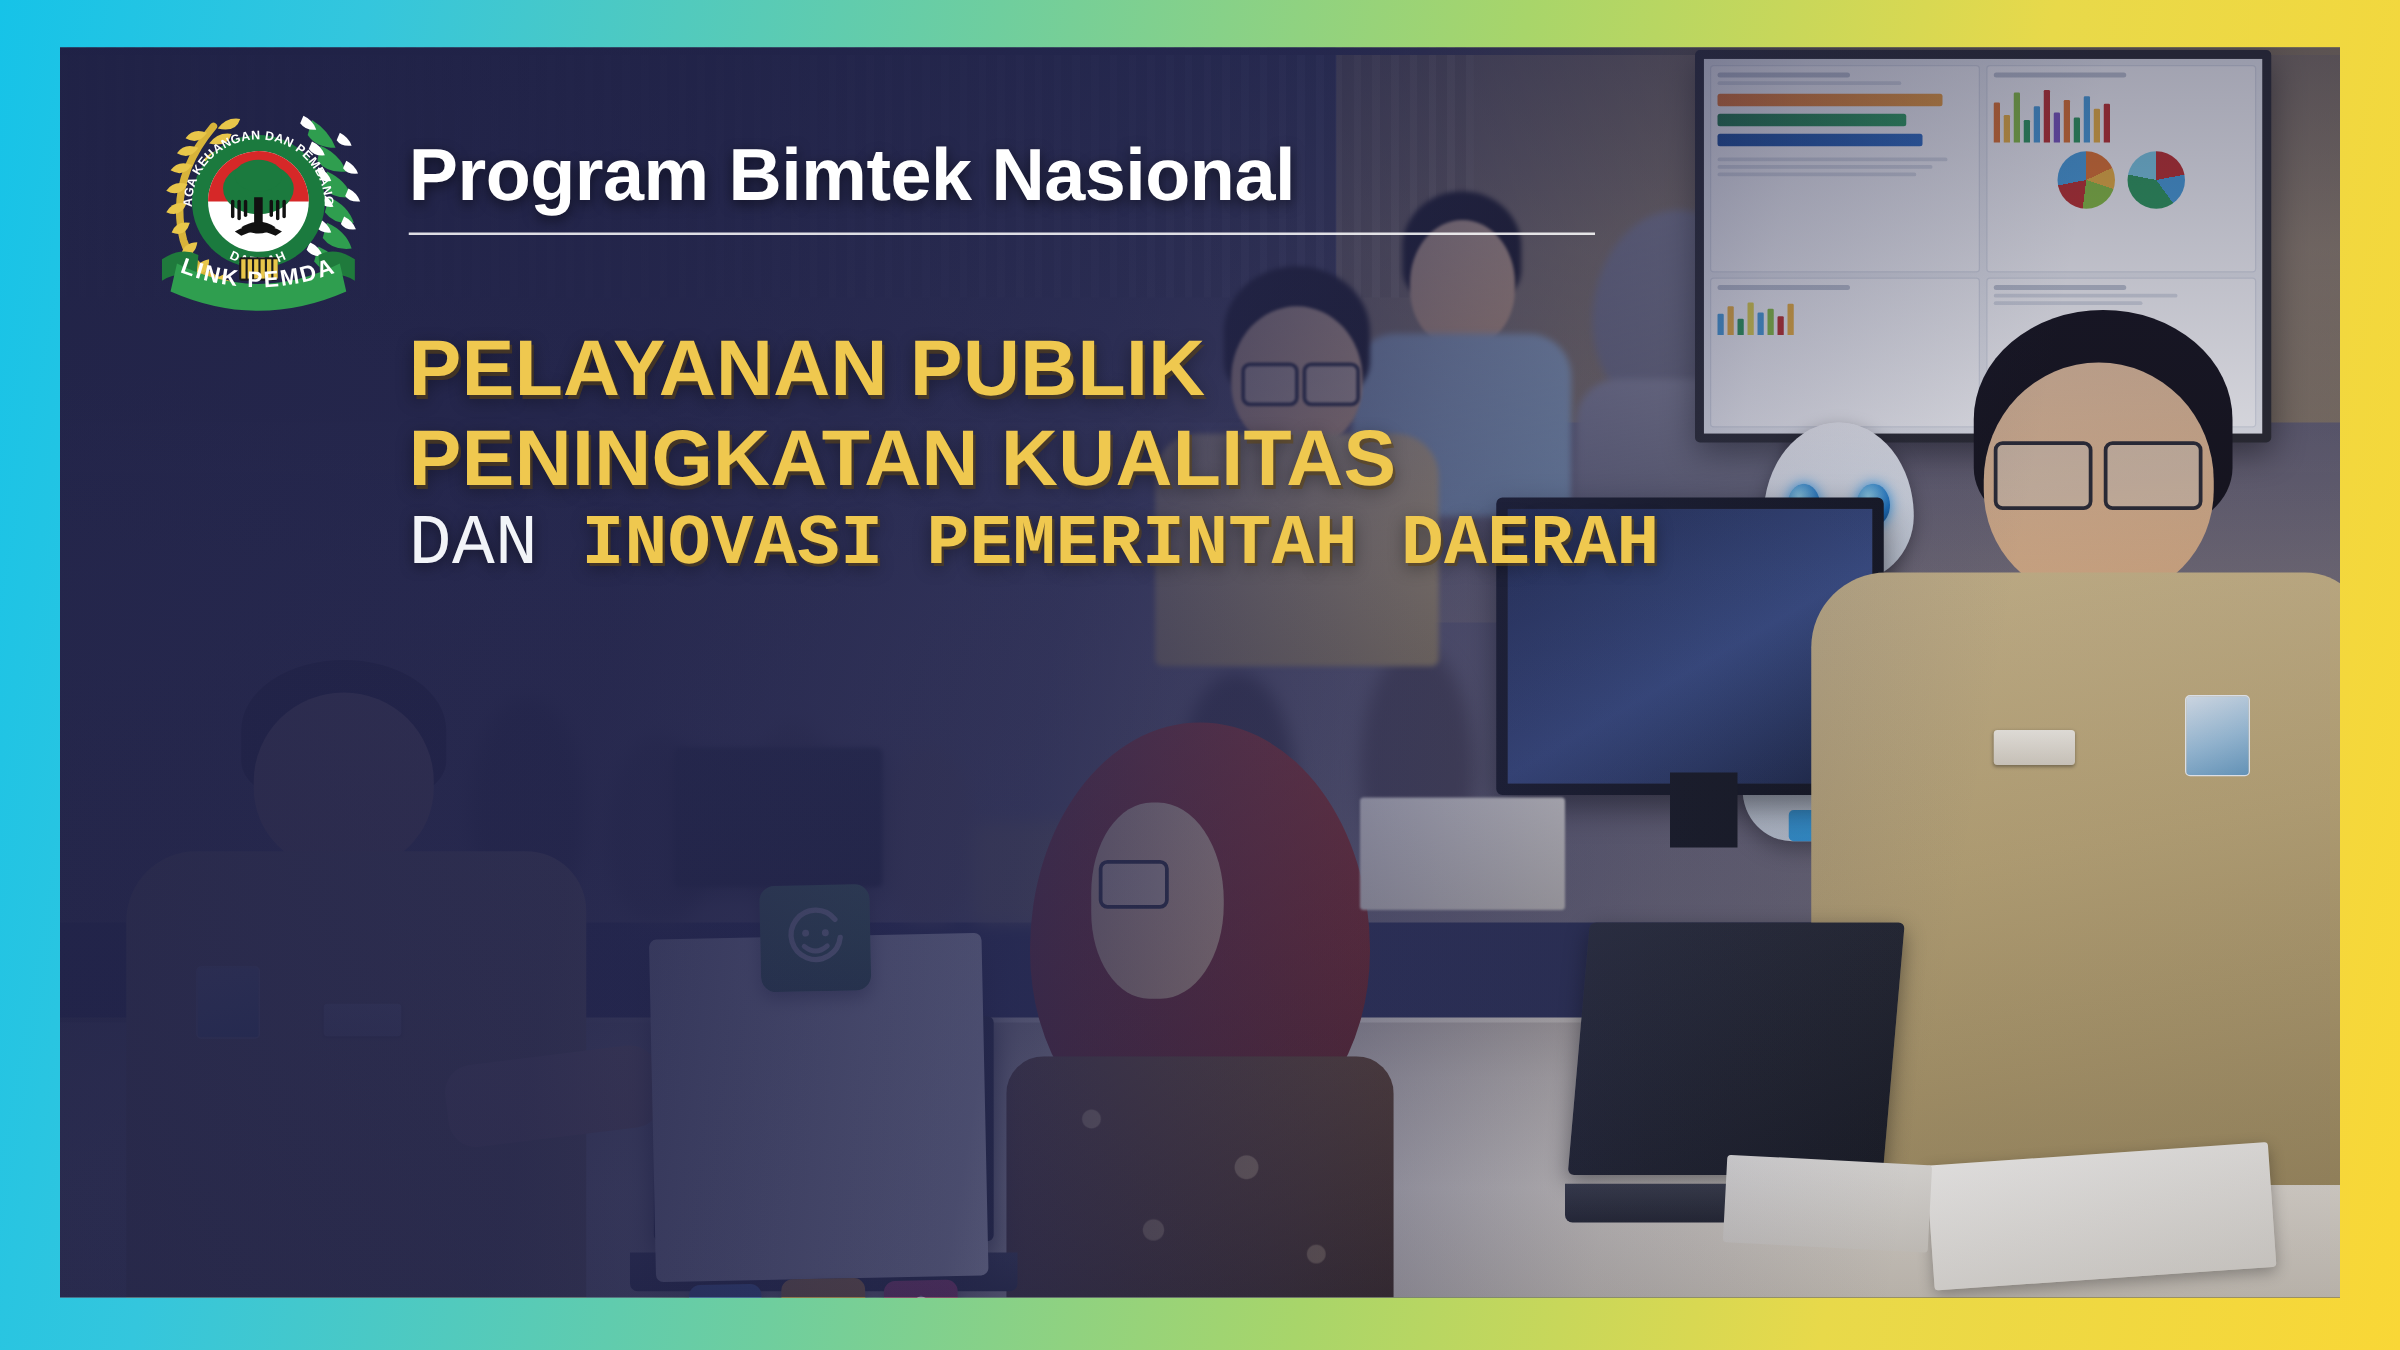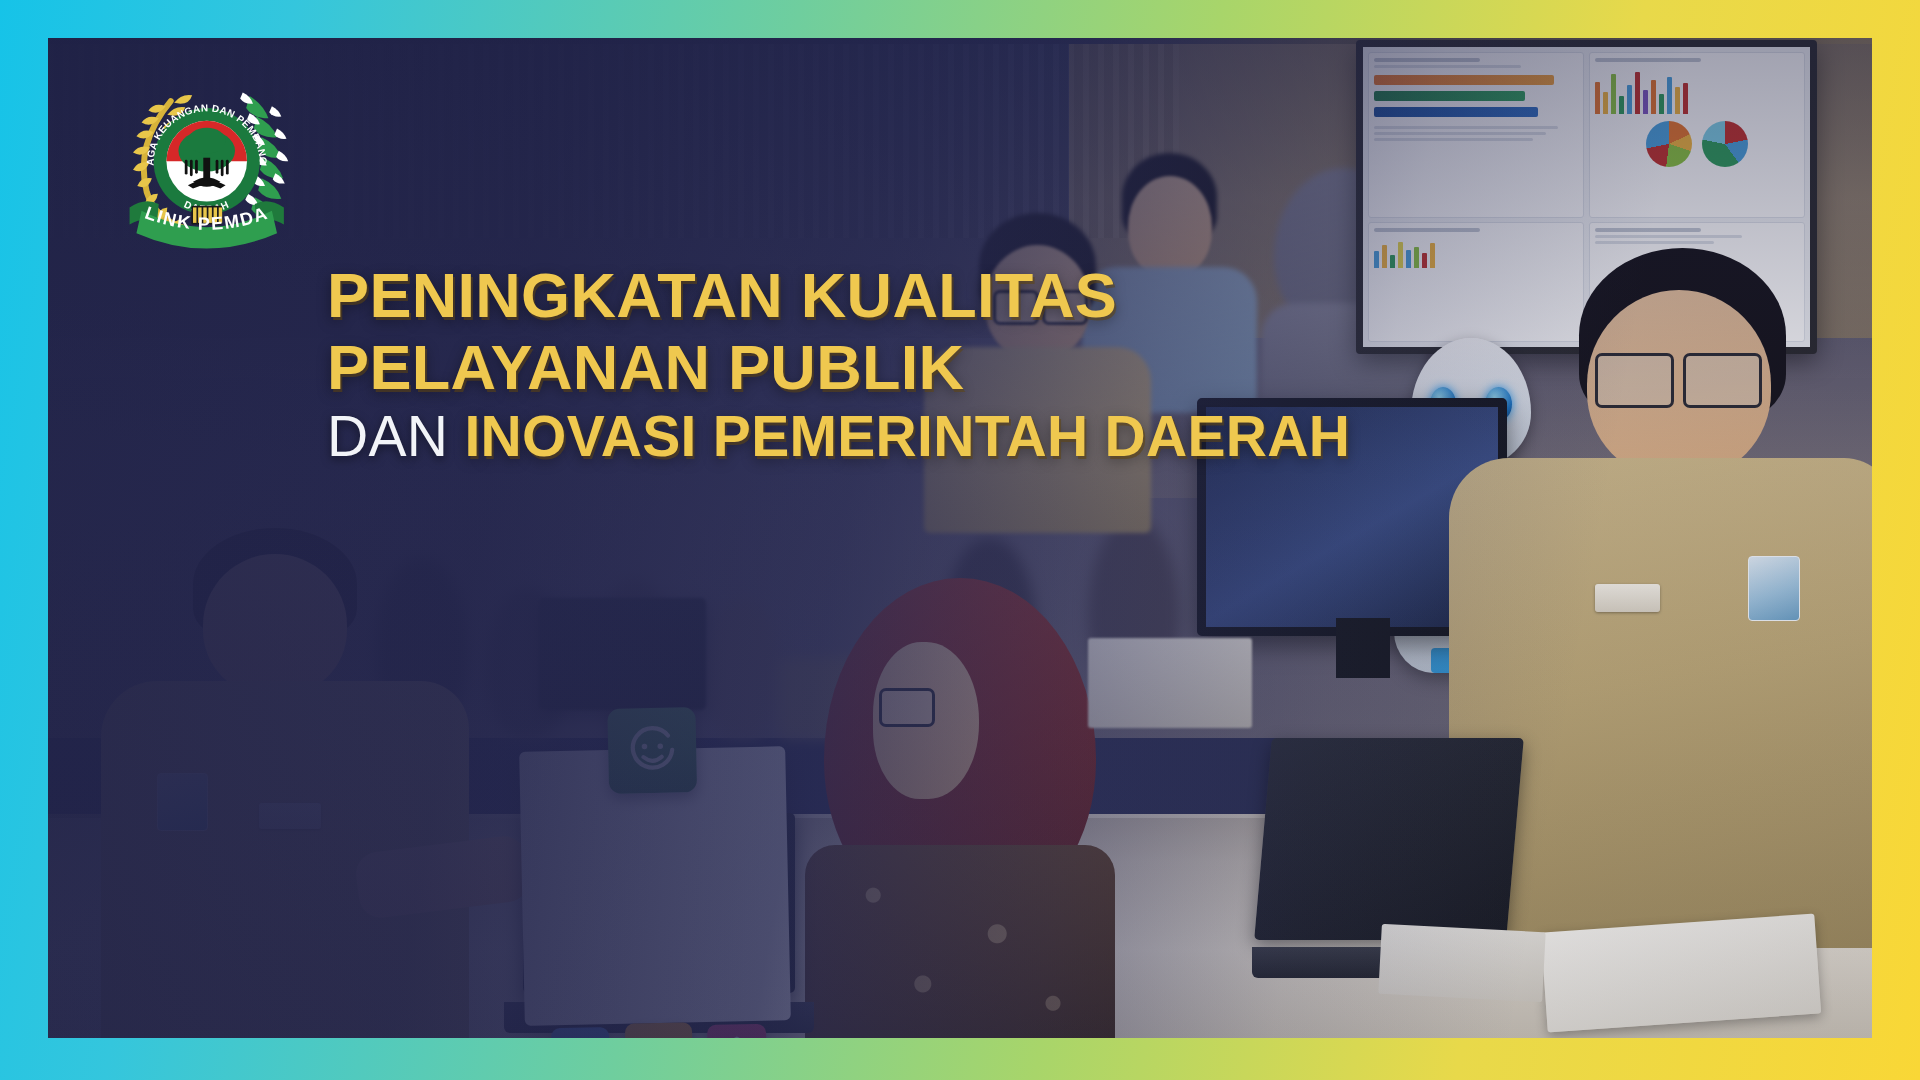--- a/index.html
+++ b/index.html
@@ -185,21 +185,21 @@
   }
   .title-rule{margin-top:16px;width:100%;height:2px;background:rgba(255,255,255,.85);}
 
   .headline{position:absolute;left:15.3%;top:22.2%;width:62%;}
   .hl{
     font-family:"Liberation Sans",sans-serif;font-weight:700;
     font-size:63px;line-height:1.14;letter-spacing:.3px;margin:0;
     color:#efc84f;
     text-shadow:2px 3px 0 rgba(96,70,16,.55),0 4px 14px rgba(0,0,0,.4);
   }
-  .hl.row3{font-size:57px;}
+  .hl.row3{font-size:57px;font-family:Liberation Mono, monospace;}
   .hl .dan{color:#f2f4f8;font-weight:400;text-shadow:0 3px 10px rgba(0,0,0,.5);}
   .year{
     position:absolute;left:15.3%;top:49.8%;
     font-family:"Liberation Sans",sans-serif;font-weight:700;color:#ffffff;
     font-size:45px;letter-spacing:0;text-shadow:0 3px 10px rgba(0,0,0,.55);margin:0;
   }
 </style>
 </head>
 <body>
 
@@ -495,24 +495,28 @@
 
           <path d="M10 158 q18-12 34-4 l-2 22 q-16-8-32 2z" fill="#1f7a3c"></path>
           <path d="M190 158 q-18-12-34-4 l2 22 q16-8 32 2z" fill="#1f7a3c"></path>
           <path d="M24 162 Q100 200 176 162 L182 188 Q100 224 18 188 Z" fill="#2f9e4f"></path>
           <text font-family="Liberation Sans, sans-serif" font-size="21" font-weight="bold" fill="#ffffff" letter-spacing="2">
             <textPath href="#ribPath" startOffset="50%" text-anchor="middle">LINK PEMDA</textPath>
           </text>
         </svg>
       </div>
 
+      <div class="title-wrap">
+        <h1 class="prog-title">Program Bimtek Nasional</h1>
+        <div class="title-rule"></div>
+      </div>
 
       <div class="headline">
+        <p class="hl">PELAYANAN PUBLIK</p>
         <p class="hl">PENINGKATAN KUALITAS</p>
-        <p class="hl">PELAYANAN PUBLIK</p>
         <p class="hl row3">
           <span class="dan">DAN</span>
           <span>INOVASI PEMERINTAH DAERAH</span>
         </p>
       </div>
 
     </div>
 
   </div>
 </div>

